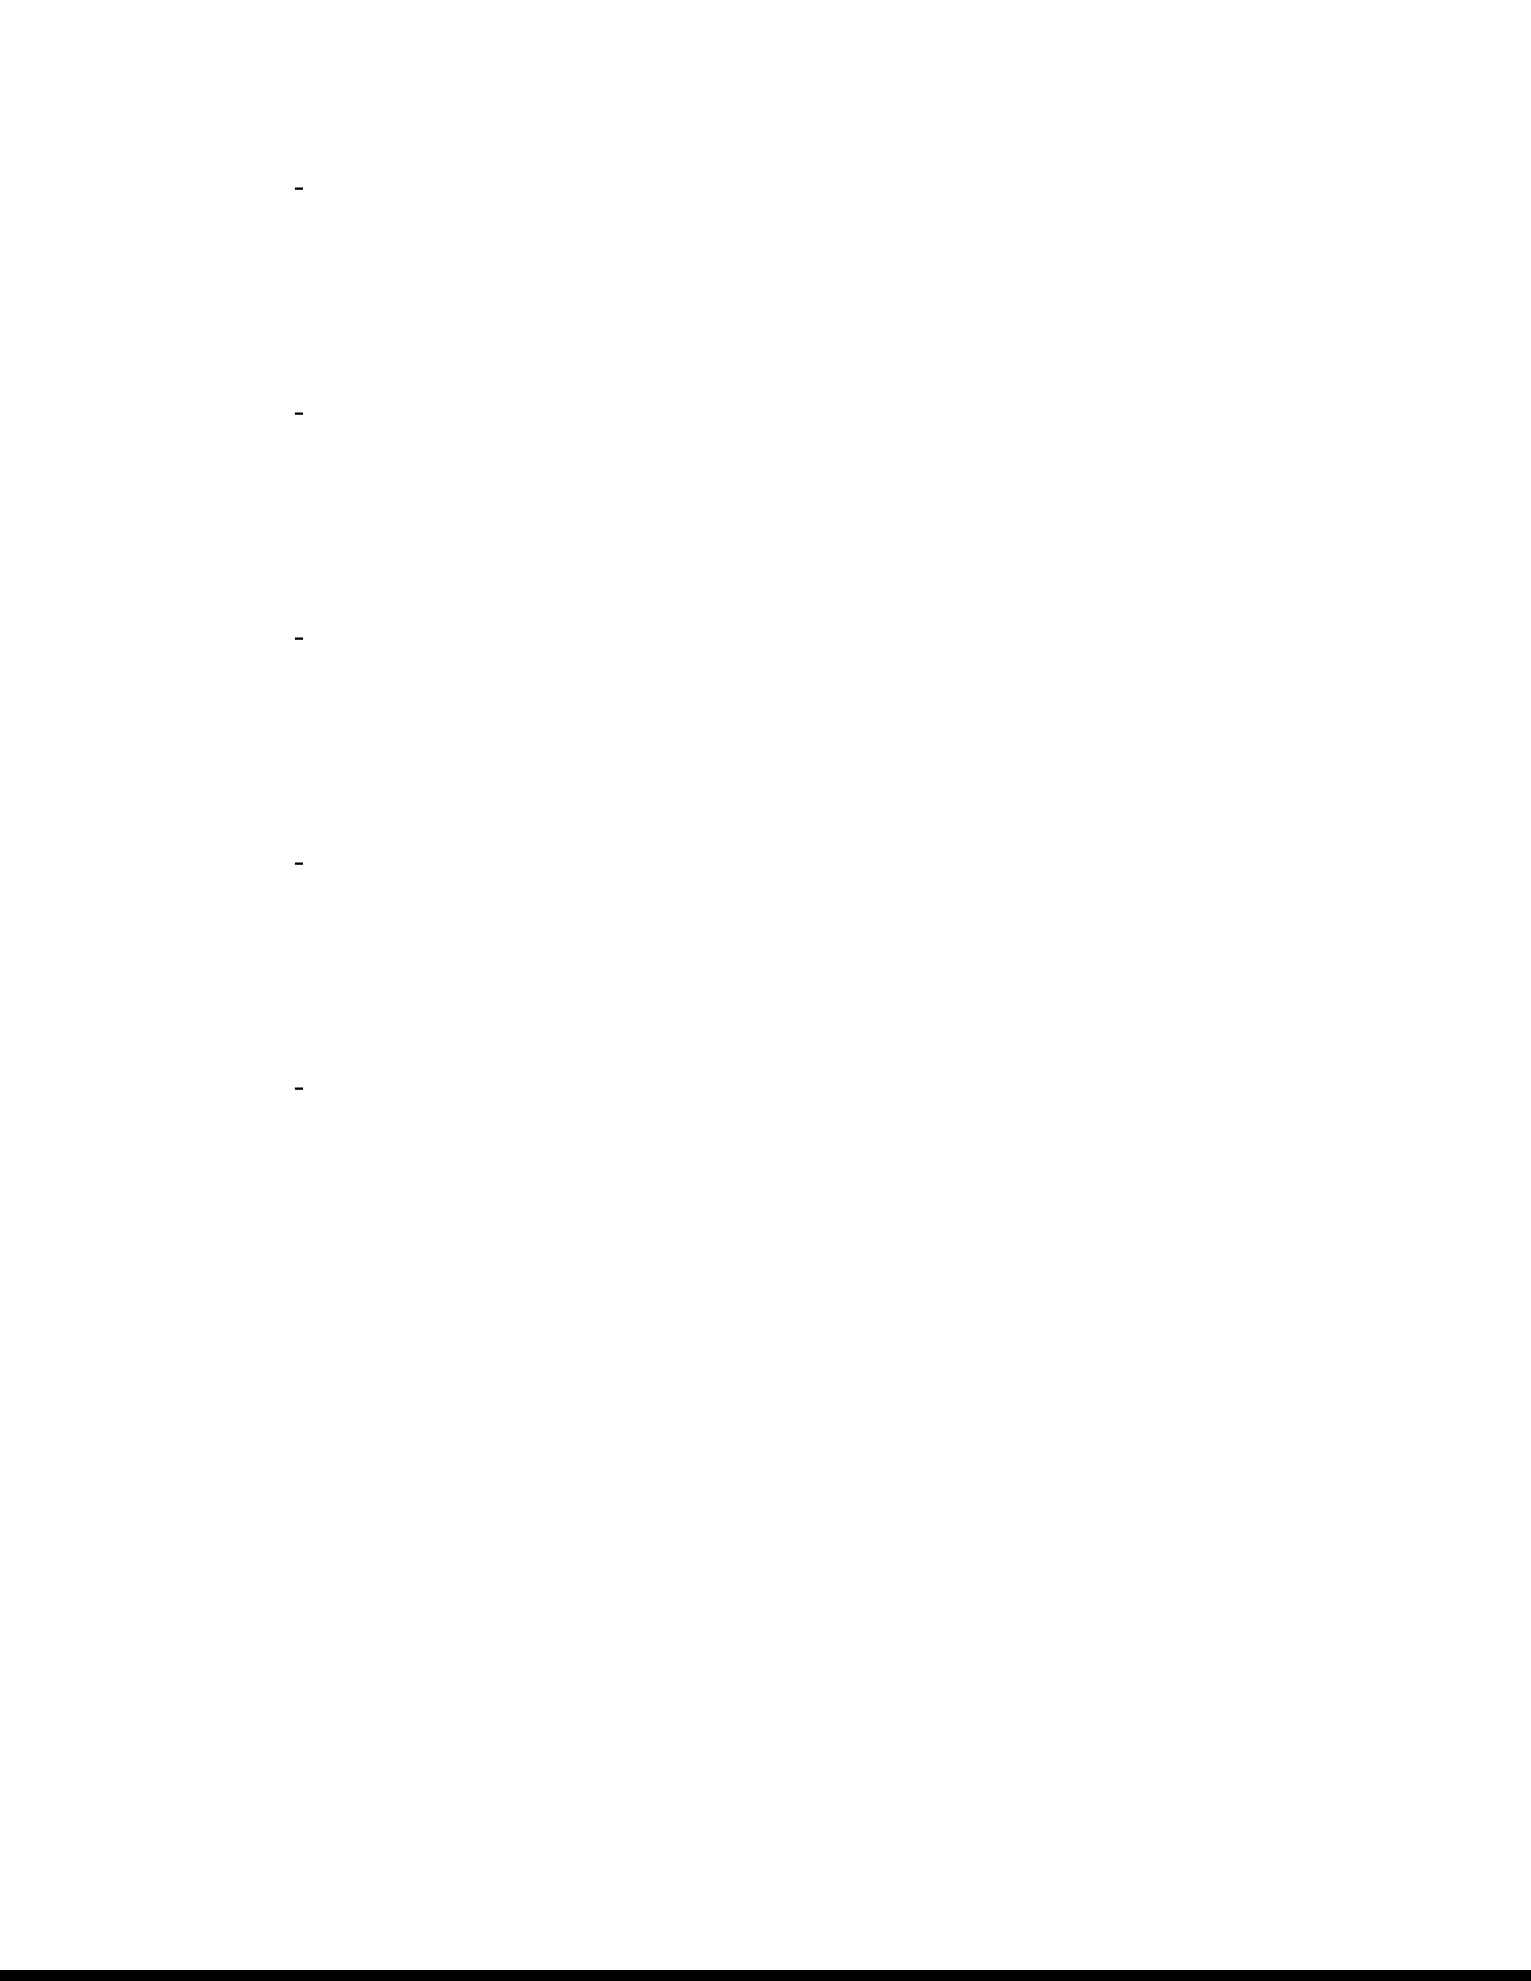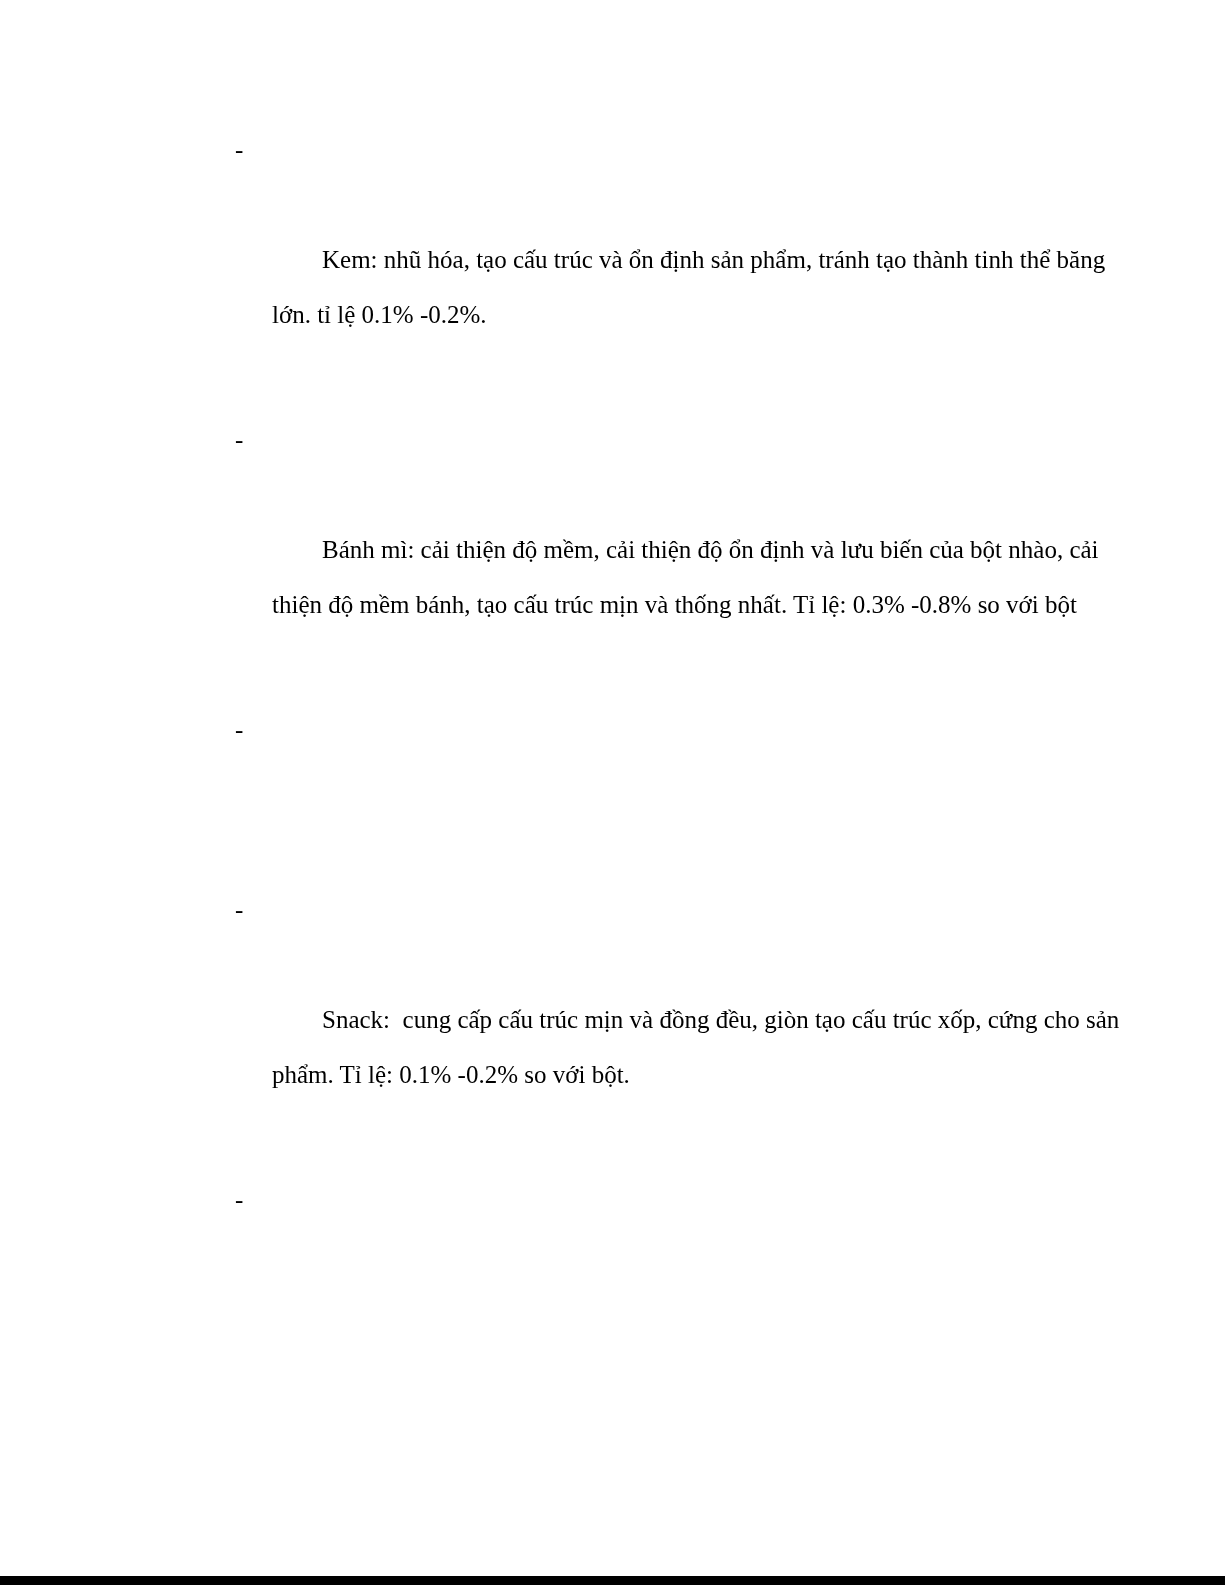--- a/index.html
+++ b/index.html
@@ -53,32 +53,29 @@
 </style>
 </head>
 <body>
 
 <div class="page">
   <div class="content">
 
     <ul class="bullets">
       <li>
         <span class="dash">-</span>
-        <span>Kem: nhũ hóa, tạo cấu trúc và ổn định sản phẩm, tránh tạo thành tinh thể băng<br>lớn. tỉ lệ 0.1% -0.2%.</span>
-      </li>
-      <li>
-        <span class="dash">-</span>
-        <span>Bánh mì: cải thiện độ mềm, cải thiện độ ổn định và lưu biến của bột nhào, cải<br>thiện độ mềm bánh, tạo cấu trúc mịn và thống nhất. Tỉ lệ: 0.3% -0.8% so với bột</span>
       </li>
       <li>
         <span class="dash">-</span>
       </li>
       <li>
         <span class="dash">-</span>
-        <span>Snack:  cung cấp cấu trúc mịn và đồng đều, giòn tạo cấu trúc xốp, cứng cho sản<br>phẩm. Tỉ lệ: 0.1% -0.2% so với bột.</span>
+      </li>
+      <li>
+        <span class="dash">-</span>
       </li>
       <li>
         <span class="dash">-</span>
       </li>
     </ul>
 
   </div>
 
   <div class="bottom-bar"></div>
 </div>

